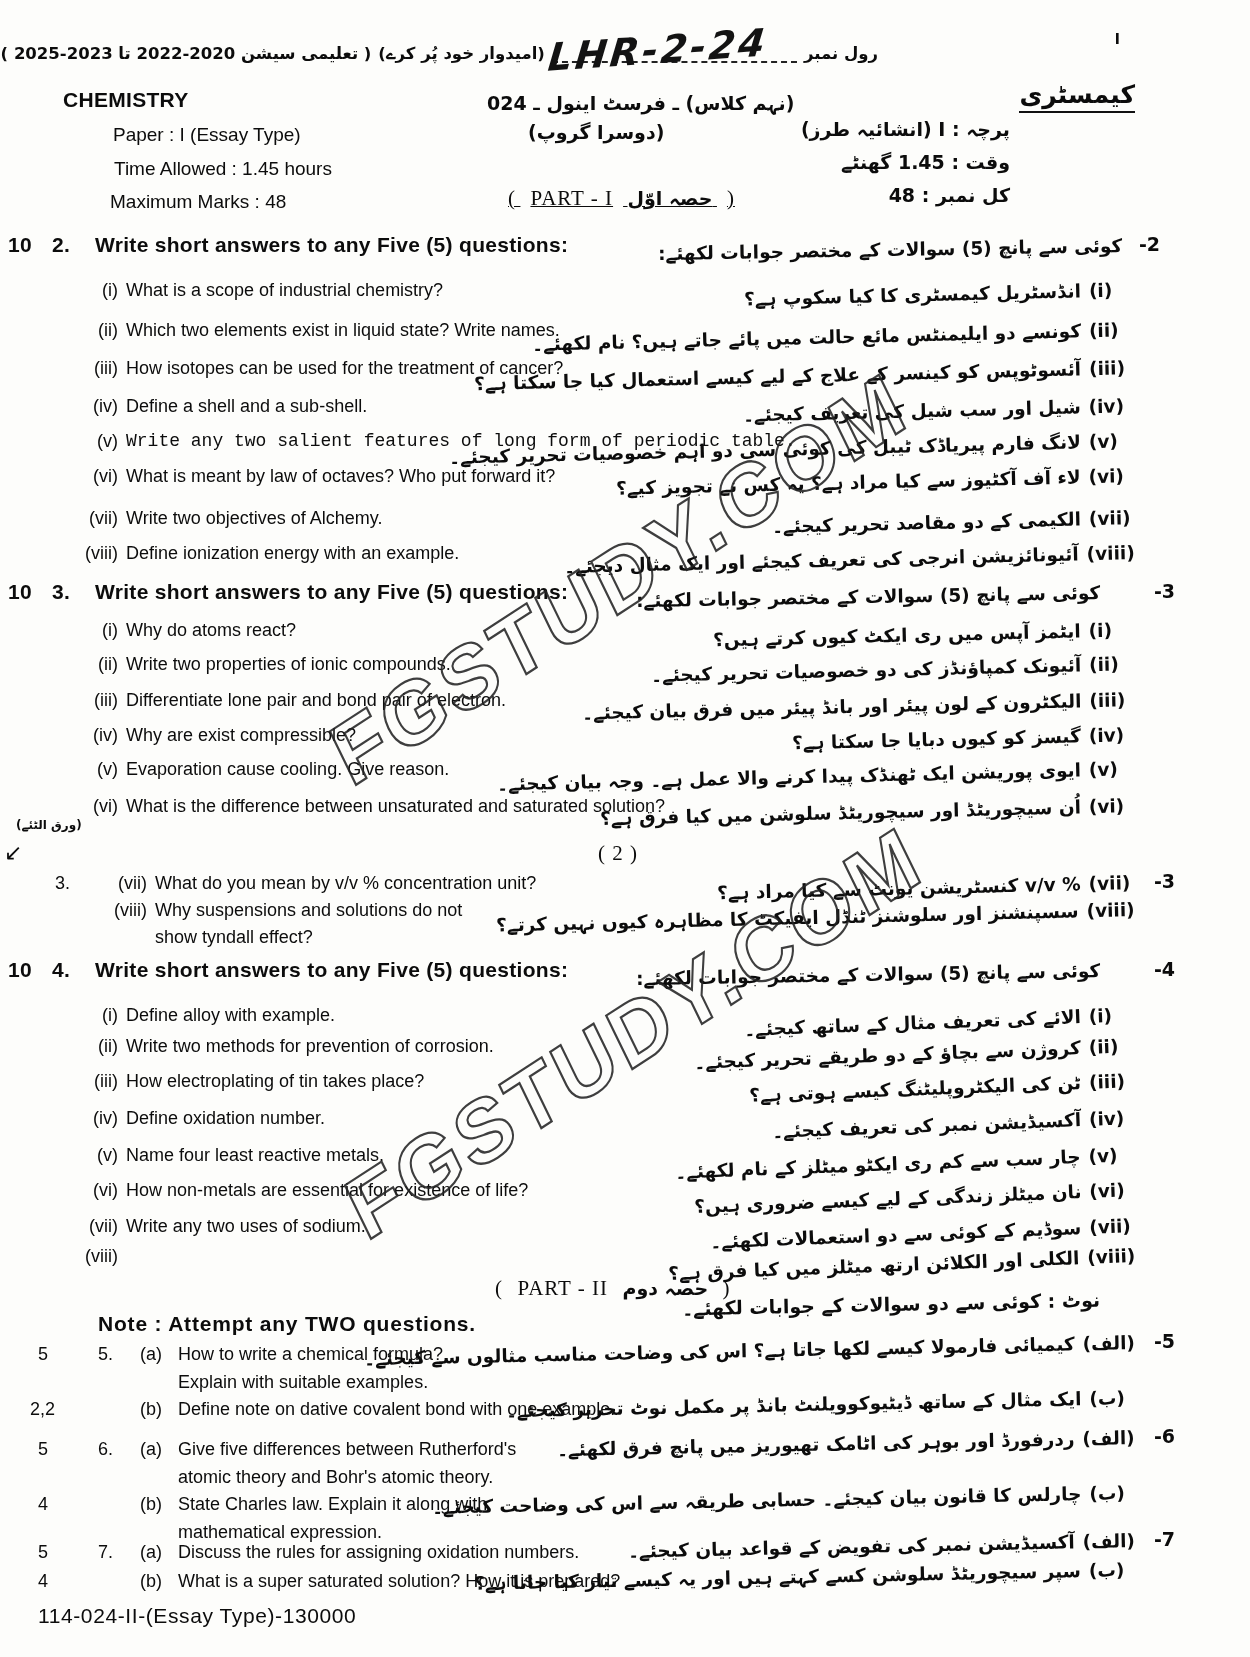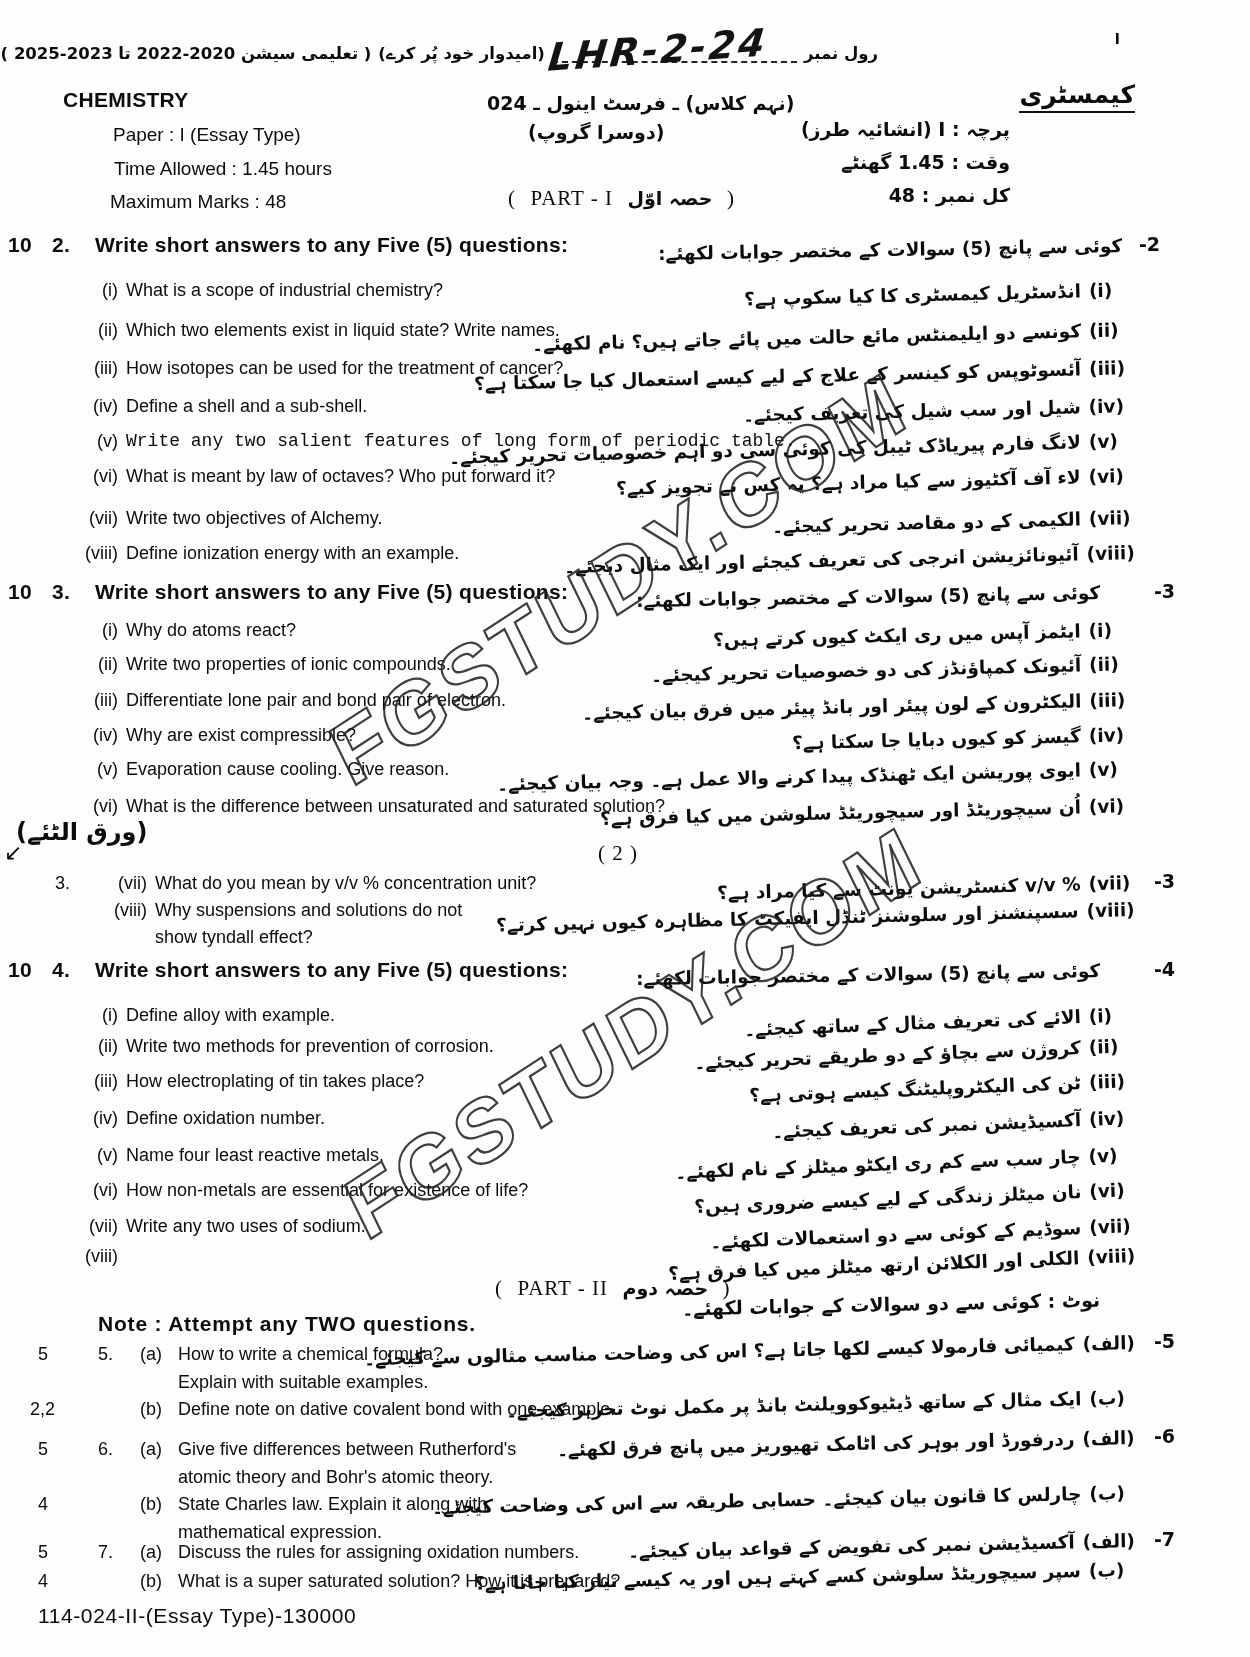--- a/index.html
+++ b/index.html
@@ -59,21 +59,21 @@
   <div class="abs urt" style="right:115px;top:80px;font-size:25px;border-bottom:2px solid #111;padding-bottom:2px;">کیمسٹری</div>
 
   <div class="abs hline" style="left:113px;top:124px;">Paper : I (Essay Type)</div>
   <div class="abs urt" style="left:528px;top:121px;text-align:center;">(دوسرا گروپ)</div>
   <div class="abs urt" style="right:240px;top:118px;">پرچہ : I (انشائیہ طرز)</div>
 
   <div class="abs hline" style="left:105px;top:158px;margin-left:9px;">Time Allowed :  1.45 hours</div>
   <div class="abs urt" style="right:240px;top:151px;">وقت : 1.45 گھنٹے</div>
 
   <div class="abs hline" style="left:110px;top:191px;">Maximum Marks  :  48</div>
-  <div class="abs" style="left:508px;top:186px;">
+  <div class="abs" style="left:508px;top:186px;text-decoration:underline;">
     <span class="serif">(</span>
     <span class="serif" style="margin:0 10px;">PART - I</span>
     <span class="urt" style="display:inline;">حصہ اوّل</span>
     <span class="serif" style="margin-left:10px;">)</span>
   </div>
   <div class="abs urt" style="right:240px;top:184px;">کل نمبر : 48</div>
 
   <div id="sections">
       <div class="row" style="top: 233px;">
         <span class="enb" style="left: 8px;">10</span>
@@ -213,21 +213,21 @@
         <span class="en" style="left: 60px; width: 58px; text-align: right;">(vii)</span>
         <span class="en" style="left: 126px;">Write any two uses of sodium.</span>
         <div class="ur" style="right: 115px; transform: rotate(-2.2deg);"><span class="um">(vii)</span><span>سوڈیم کے کوئی سے دو استعمالات لکھئے۔</span></div>
       </div>
       <div class="row" style="top: 1243px;">
         <span class="en" style="left: 60px; width: 58px; text-align: right;">(viii)</span>
         <div class="ur" style="right: 115px; transform: rotate(-2.2deg);"><span class="um">(viii)</span><span>الکلی اور الکلائن ارتھ میٹلز میں کیا فرق ہے؟</span></div>
       </div>
     </div>
 
-  <div class="abs urt" style="left:16px;top:818px;font-size:24px;">(ورق الٹئے)</div>
+  <div class="abs urt" style="left:16px;top:818px;font-size:12px;">(ورق الٹئے)</div>
   <div class="abs" style="left:4px;top:840px;font-size:22px;">↙</div>
   <div class="abs serif" style="left:598px;top:841px;">( 2 )</div>
 
   <div class="abs" style="left:495px;top:1276px;">
     <span class="serif">(</span>
     <span class="serif" style="margin:0 10px;">PART - II</span>
     <span class="urt" style="display:inline;">حصہ دوم</span>
     <span class="serif" style="margin-left:10px;">)</span>
   </div>
   <div class="abs urt" style="right:150px;top:1293px;transform:rotate(-1.2deg);">نوٹ : کوئی سے دو سوالات کے جوابات لکھئے۔</div>

